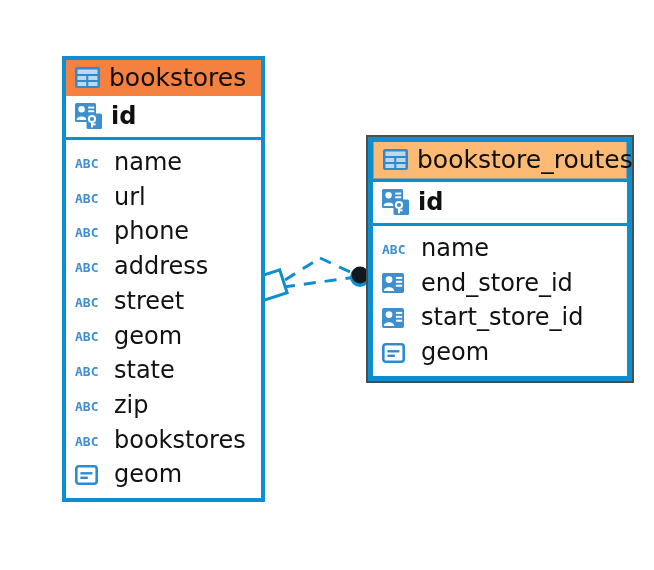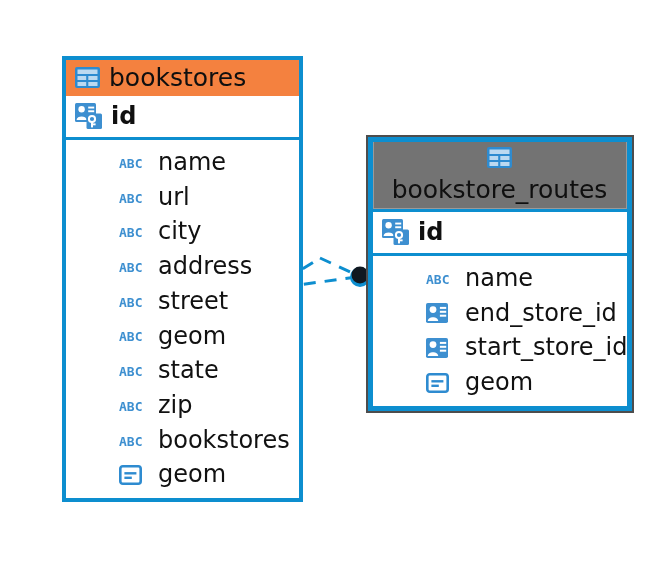--- a/index.html
+++ b/index.html
@@ -46,24 +46,23 @@
     padding: 5px 10px 6px 9px;
     font-size: 25px;
     color: #0f0f0f;
     line-height: 1;
     white-space: nowrap;
   }
   .ent-header.orange {
     background: #f4813f;
   }
   .ent-header.grey {
-    background: #737373;
+    background: #fdba74;
     border: 1px solid #9a9a9a;
     border-top: none;
-    flex-direction: column;
   }
 
   .ent-pk-row {
     box-sizing: border-box;
     display: flex;
     align-items: center;
     gap: 9px;
     padding: 6px 12px 7px 9px;
     font-size: 24px;
     font-weight: bold;
@@ -72,21 +71,20 @@
     border-bottom: 3px solid #0d8ecf;
     background: #ffffff;
     white-space: nowrap;
   }
   .entity.left .ent-pk-row { border-top: none; }
 
   .ent-fields {
     padding: 5px 0 6px 0;
     display: flex;
     flex-direction: column;
-    margin-left: 44px;
   }
 
   .field-row {
     box-sizing: border-box;
     display: flex;
     align-items: center;
     gap: 9px;
     padding: 2px 10px 2px 9px;
     font-size: 24px;
     color: #111111;
@@ -140,21 +138,21 @@
     <g transform="translate(272,285) rotate(-18)">
       <rect x="-12" y="-12" width="24" height="24" fill="#ffffff" stroke="#0d8ecf" stroke-width="3"></rect>
     </g>
 
     <g>
       <circle cx="360" cy="277" r="10" fill="#0d8ecf"></circle>
       <circle cx="360" cy="275" r="8.5" fill="#101820"></circle>
     </g>
   </svg>
 
-  <div class="entity left" style="left:62px; top:56px; width:241px;">
+  <div class="entity left" style="left:62px; top:56px; width:203px;">
     <div class="ent-header orange">
       <span class="icon">
         <svg width="25" height="21" viewBox="0 0 25 21">
           <rect x="0" y="0" width="25" height="21" rx="2" fill="#2e8bd0"></rect>
           <rect x="2.5" y="2.5" width="20" height="4.5" fill="#bcd9f0"></rect>
           <rect x="2.5" y="9" width="8.7" height="4" fill="#bcd9f0"></rect>
           <rect x="13.3" y="9" width="9.2" height="4" fill="#bcd9f0"></rect>
           <rect x="2.5" y="15" width="8.7" height="4" fill="#bcd9f0"></rect>
           <rect x="13.3" y="15" width="9.2" height="4" fill="#bcd9f0"></rect>
         </svg>
@@ -184,21 +182,21 @@
       <div class="field-row">
         <span class="abc-icon">ABC</span>
         <span>name</span>
       </div>
       <div class="field-row">
         <span class="abc-icon">ABC</span>
         <span>url</span>
       </div>
       <div class="field-row">
         <span class="abc-icon">ABC</span>
-        <span>city</span>
+        <span>phone</span>
       </div>
       <div class="field-row">
         <span class="abc-icon">ABC</span>
         <span>address</span>
       </div>
       <div class="field-row">
         <span class="abc-icon">ABC</span>
         <span>street</span>
       </div>
       <div class="field-row">

